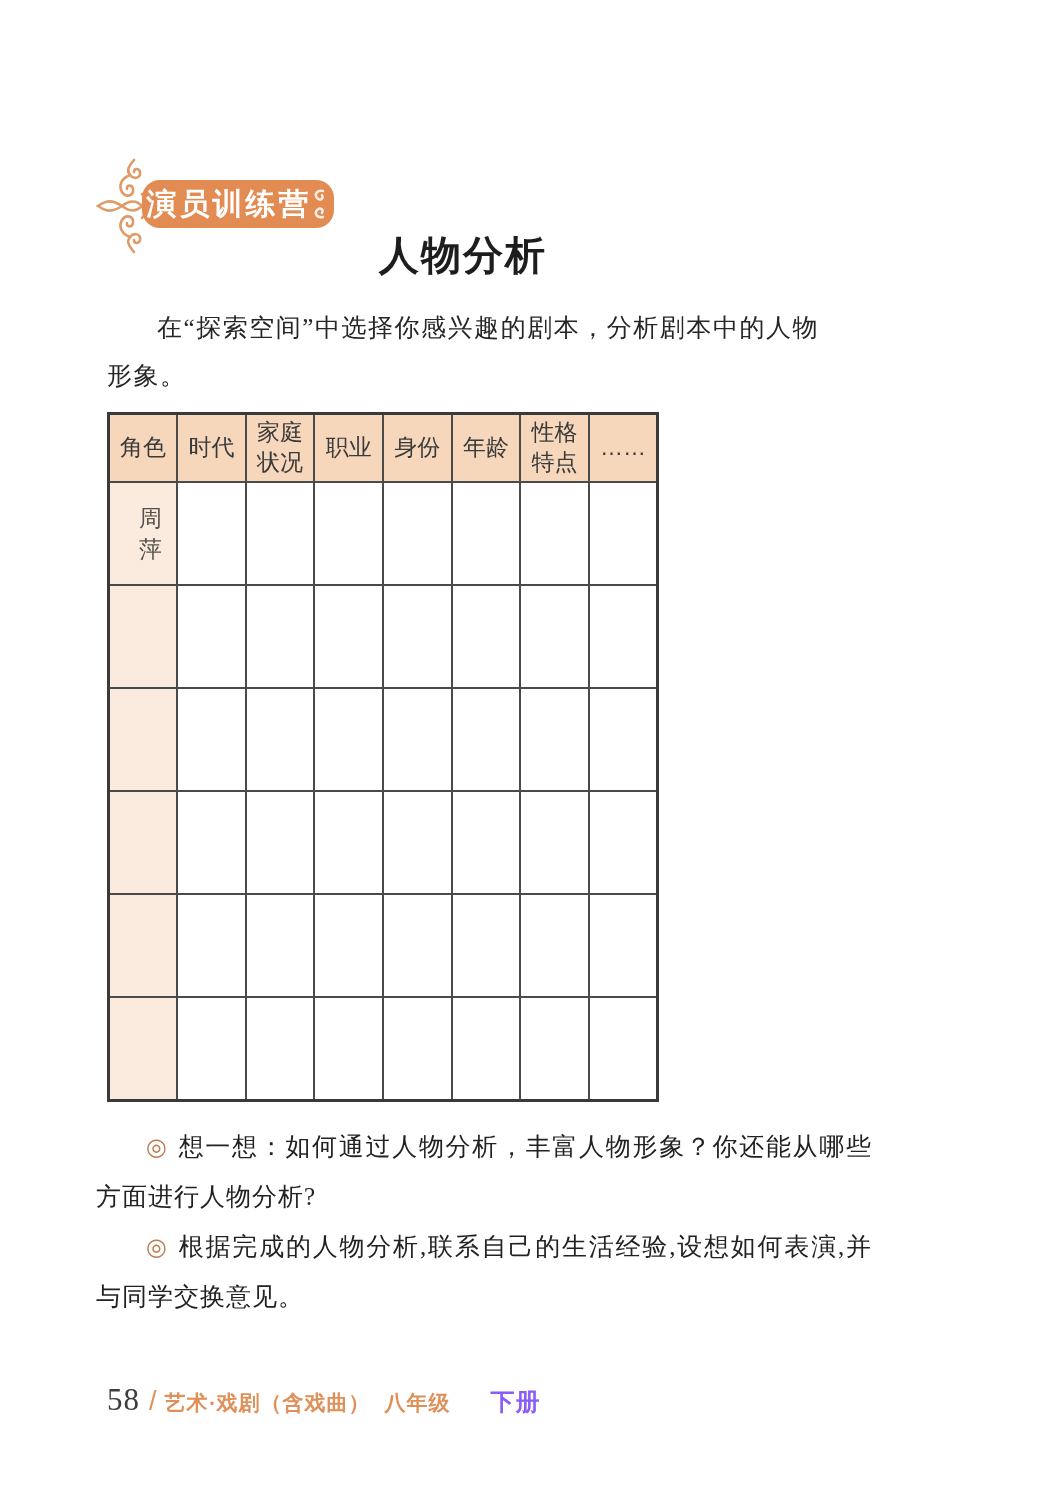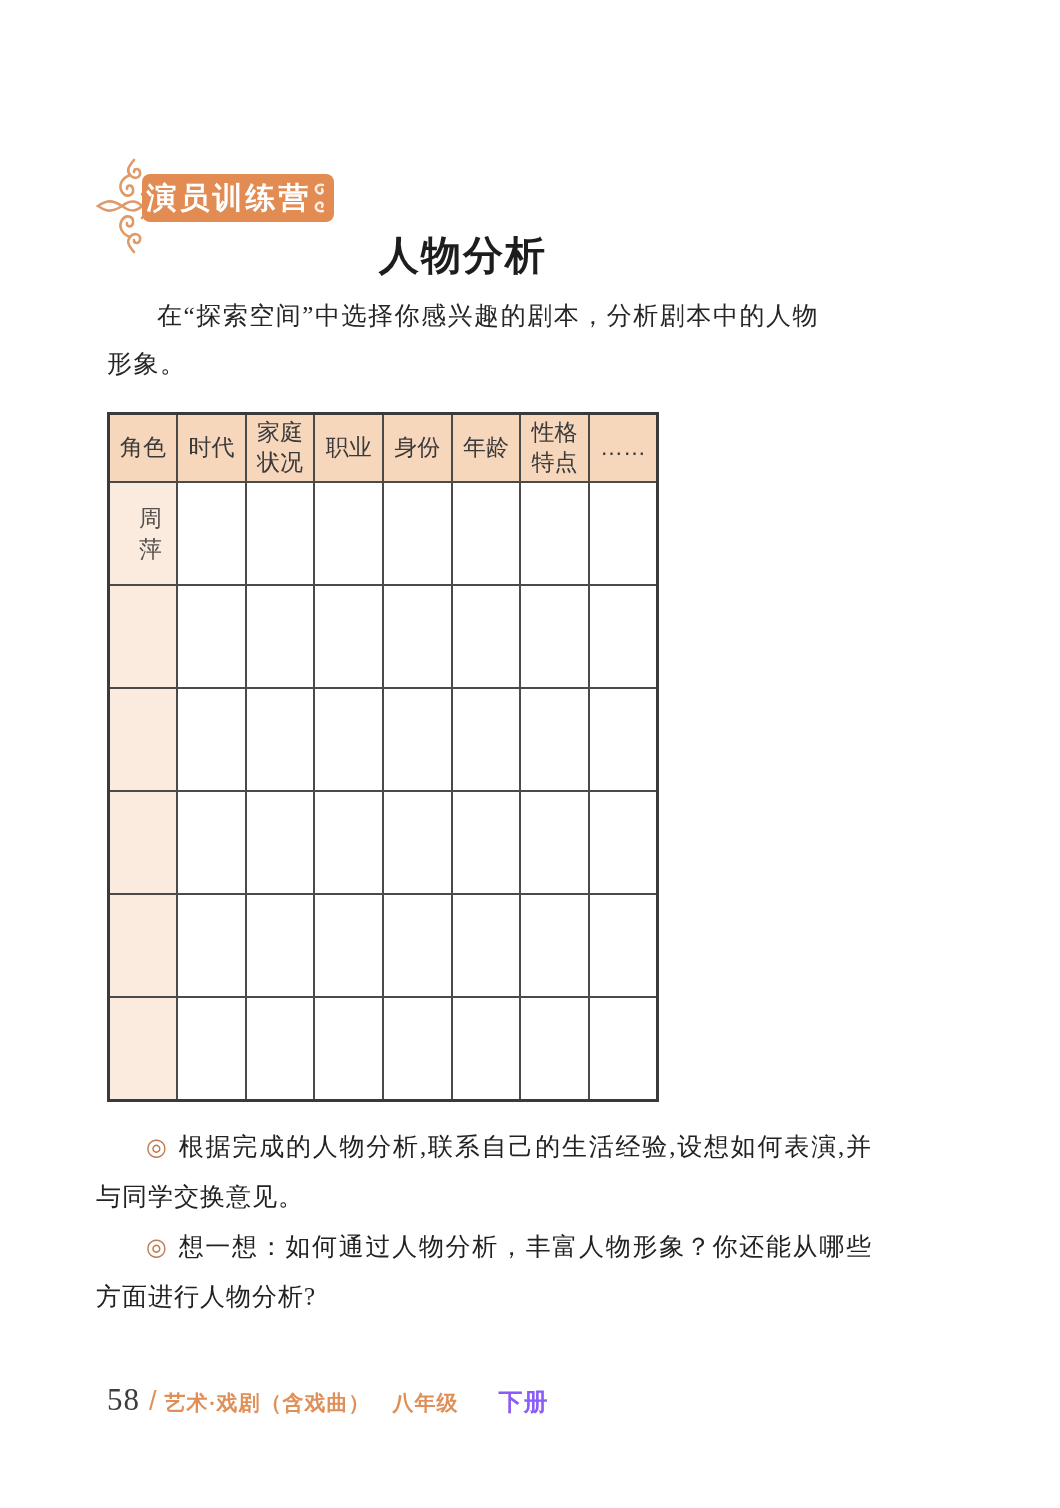--- a/index.html
+++ b/index.html
@@ -7,39 +7,39 @@
     position:relative;
     width:1060px;height:1508px;
     background:#ffffff;
     font-family:"Liberation Serif","DejaVu Serif",serif;
     color:#262626;
     overflow:hidden;
   }
   
   .ornament{position:absolute;left:96px;top:158px;width:66px;height:96px;}
   .badge{
-    position:absolute;left:142px;top:174px;width:192px;height:48px;
-    background:#E28B52;border-radius:8px;
+    position:absolute;left:142px;top:180px;width:192px;height:48px;
+    background:#E28B52;border-radius:18px;
     display:flex;align-items:center;justify-content:center;
   }
   .badge-label{
     color:#ffffff;font-weight:bold;font-size:30px;letter-spacing:3px;
     font-family:"Liberation Serif","DejaVu Serif",serif;
     padding-right:18px;line-height:1;
   }
   .badge-curls{position:absolute;right:5px;top:7px;width:22px;height:34px;}
   
   .title{
     position:absolute;left:107px;top:228px;width:712px;margin:0;
     text-align:center;font-size:40px;font-weight:bold;color:#1d1d1d;
     letter-spacing:2px;
   }
   
   .intro{
-    position:absolute;left:107px;top:292px;width:712px;margin:0;
+    position:absolute;left:107px;top:304px;width:712px;margin:0;
     font-size:25px;line-height:48px;letter-spacing:1.5px;
     text-indent:2em;text-align:justify;color:#262626;
   }
   
   .analysis-table{
     position:absolute;left:107px;top:412px;width:552px;
     border-collapse:collapse;table-layout:fixed;
     border:3px solid #3a3a3a;
     font-size:23px;
   }
@@ -76,21 +76,21 @@
   }
   .page-number{
     font-family:Liberation Serif, serif;
     font-size:31px;color:#3d3d3d;letter-spacing:1px;
   }
   .footer-sep{
     color:#DF8F58;font-size:27px;margin:0 8px 0 9px;
     font-family:"Liberation Sans","DejaVu Sans",sans-serif;
   }
   .footer-book{color:#DF8F58;font-weight:bold;font-size:21px;letter-spacing:1px;}
-  .footer-grade{color:#DF8F58;font-weight:bold;font-size:21px;margin-left:22px;letter-spacing:1px;}
+  .footer-grade{color:#DF8F58;font-weight:bold;font-size:21px;margin-left:14px;letter-spacing:1px;}
   .footer-volume{color:#8b5cf6;font-weight:bold;font-size:24px;margin-left:40px;letter-spacing:1px;}
 </style>
 </head>
 <body>
 
 <div class="page">
 
   <svg class="ornament" viewBox="0 0 66 96">
     <g fill="none" stroke="#E09A68" stroke-width="2.6" stroke-linecap="round">
 
@@ -195,22 +195,22 @@
           <td></td>
           <td></td>
           <td></td>
           <td></td>
           <td></td>
         </tr>
       </tbody>
   </table>
 
   <div class="bullets">
+    <p class="bullet"><span class="bullet-marker">◎</span><span>想一想：如何通过人物分析，丰富人物形象？你还能从哪些方面进行人物分析?</span></p>
     <p class="bullet"><span class="bullet-marker">◎</span><span>根据完成的人物分析,联系自己的生活经验,设想如何表演,并与同学交换意见。</span></p>
-    <p class="bullet"><span class="bullet-marker">◎</span><span>想一想：如何通过人物分析，丰富人物形象？你还能从哪些方面进行人物分析?</span></p>
   </div>
 
   <div class="footer">
     <span class="page-number">58</span>
     <span class="footer-sep">/</span>
     <span class="footer-book">艺术·戏剧（含戏曲）</span>
     <span class="footer-grade">八年级</span>
     <span class="footer-volume">下册</span>
   </div>
 

